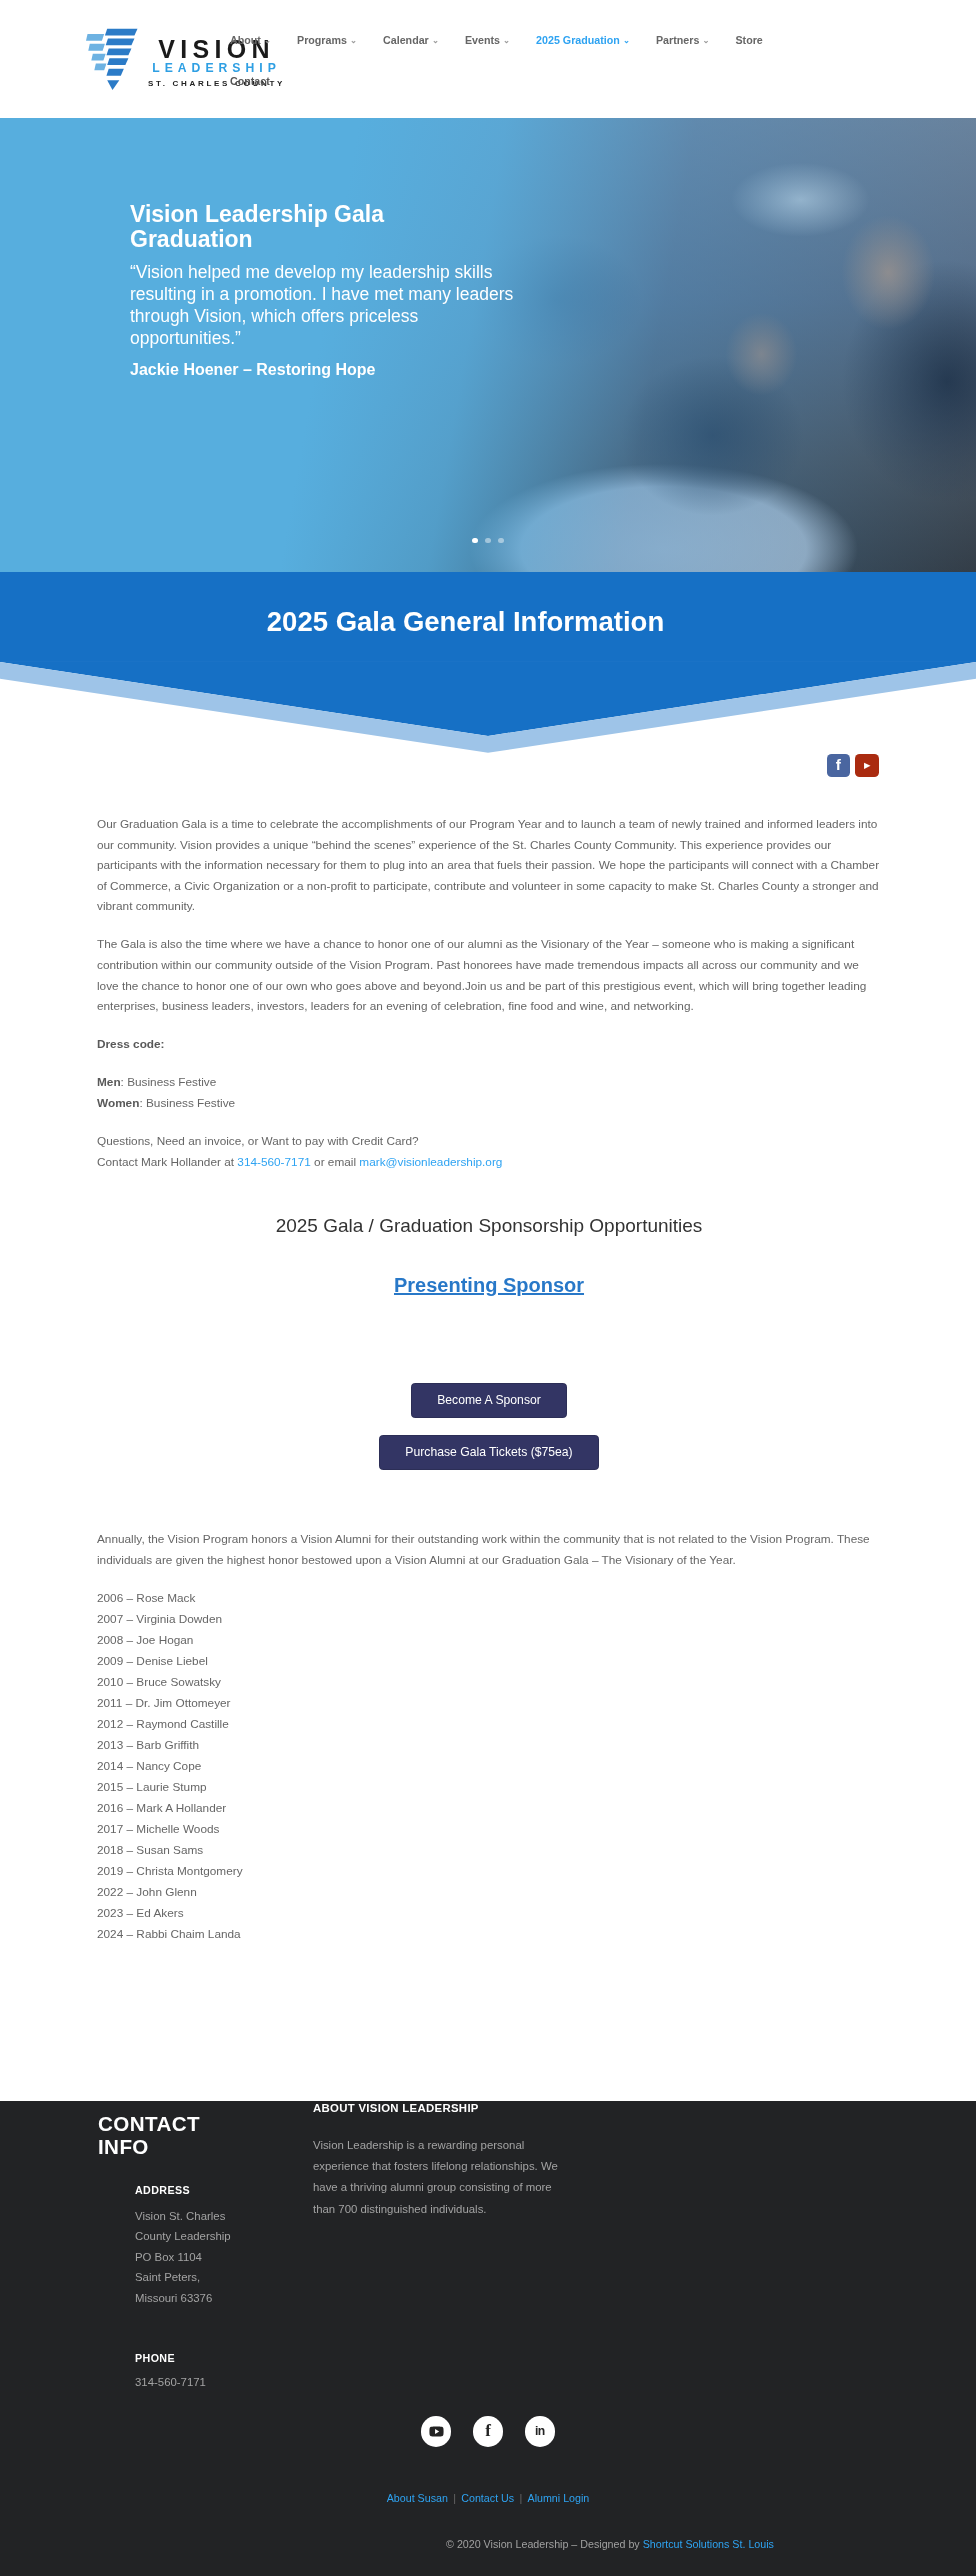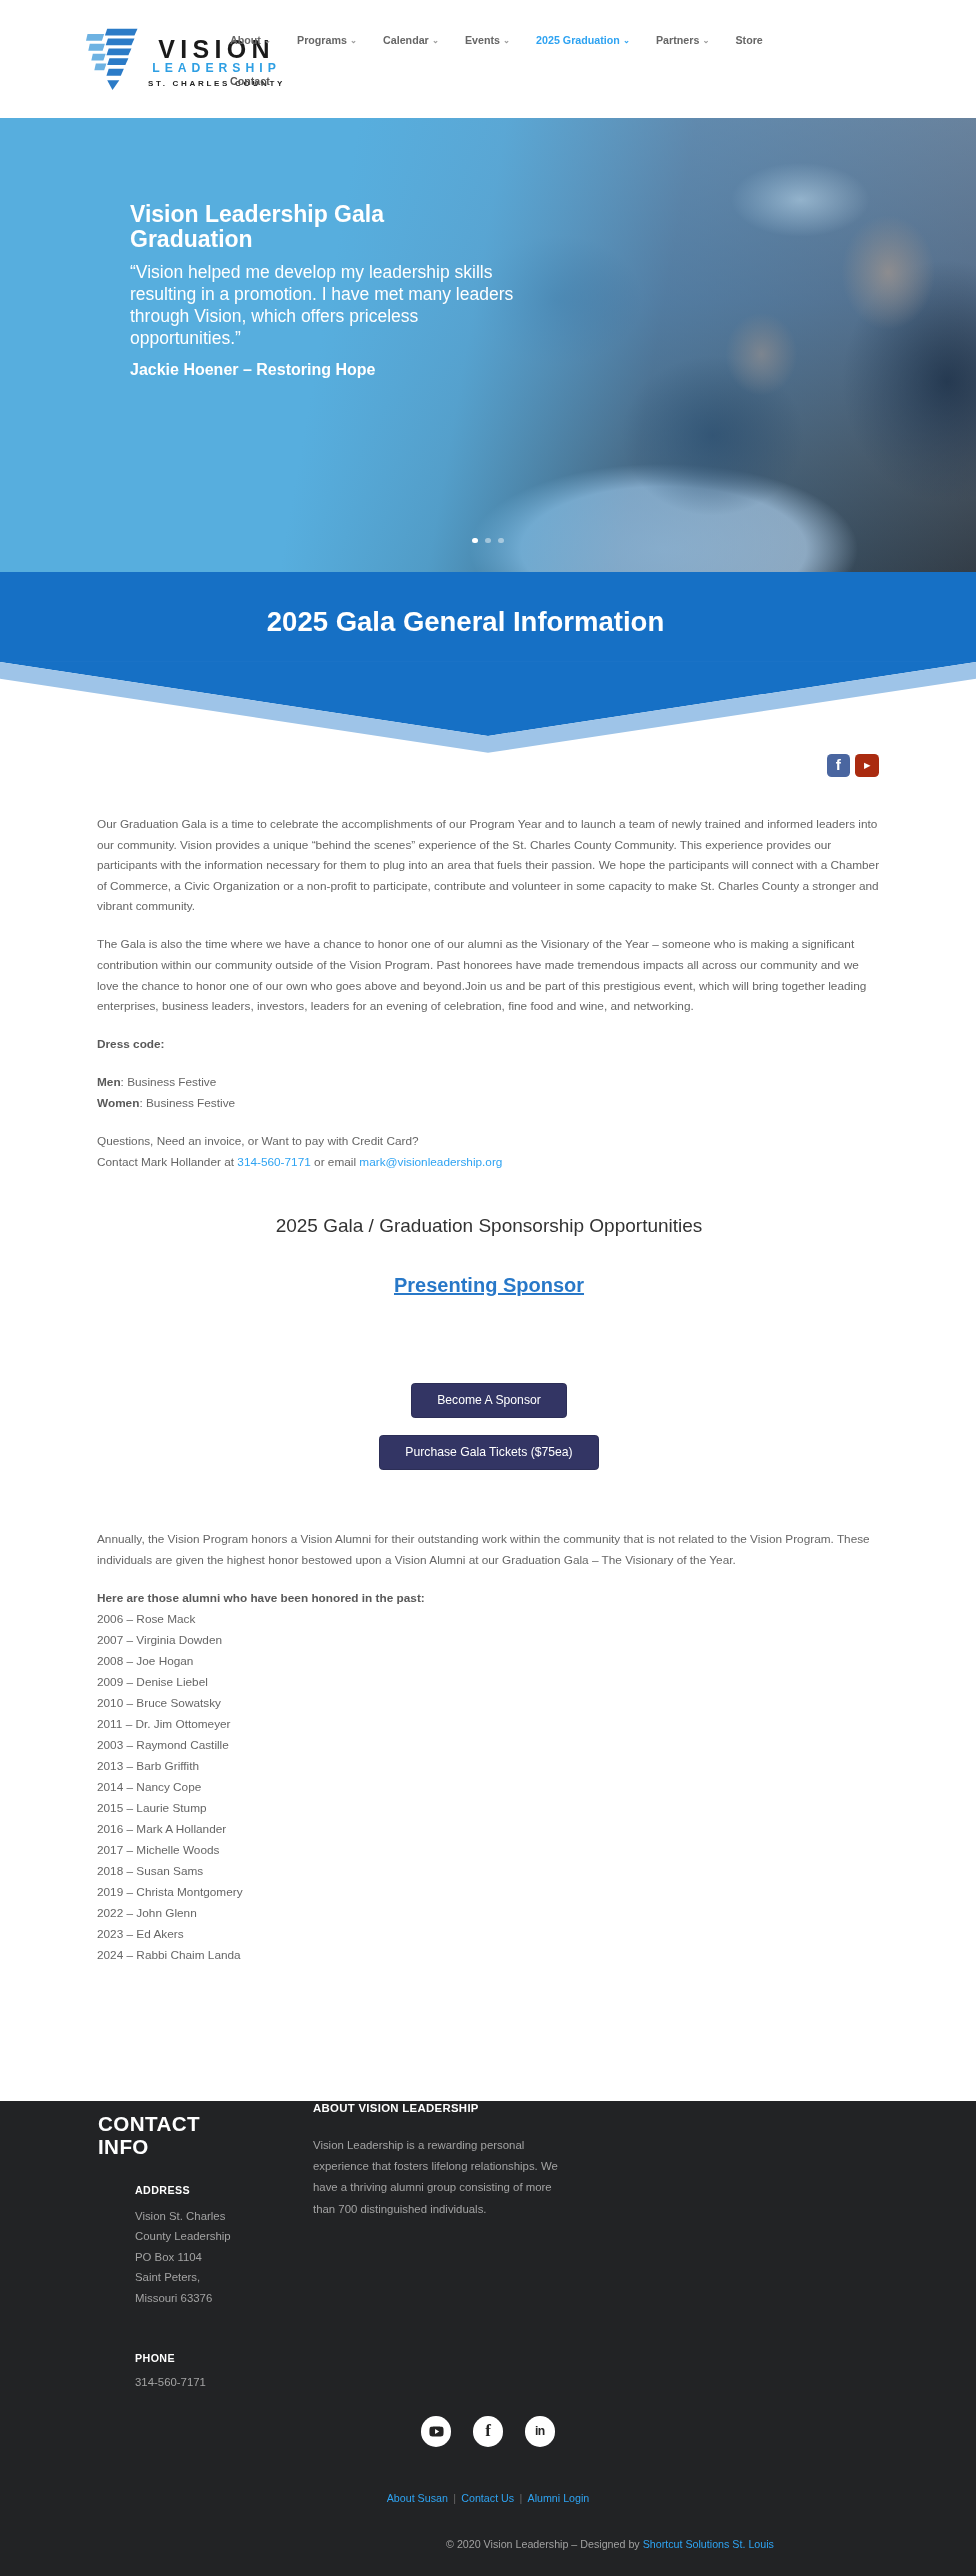--- a/index.html
+++ b/index.html
@@ -178,29 +178,28 @@
       </div>
 
       <div class="btn-wrap first">
         <a class="btn">Become A Sponsor</a>
       </div>
       <div class="btn-wrap second">
         <a class="btn">Purchase Gala Tickets ($75ea)</a>
       </div>
 
       <p>Annually, the Vision Program honors a Vision Alumni for their outstanding work within the community that is not related to the Vision Program. These individuals are given the highest honor bestowed upon a Vision Alumni at our Graduation Gala – The Visionary of the Year.</p>
-      <p class="bold-line honoree-heading">Here are those alumni who have been honored in the past:</p>
       <div class="honoree-list" id="honoree-list">
           <div>2006 – Rose Mack</div>
           <div>2007 – Virginia Dowden</div>
           <div>2008 – Joe Hogan</div>
           <div>2009 – Denise Liebel</div>
           <div>2010 – Bruce Sowatsky</div>
           <div>2011 – Dr. Jim Ottomeyer</div>
-          <div>2003 – Raymond Castille</div>
+          <div>2012 – Raymond Castille</div>
           <div>2013 – Barb Griffith</div>
           <div>2014 – Nancy Cope</div>
           <div>2015 – Laurie Stump</div>
           <div>2016 – Mark A Hollander</div>
           <div>2017 – Michelle Woods</div>
           <div>2018 – Susan Sams</div>
           <div>2019 – Christa Montgomery</div>
           <div>2022 – John Glenn</div>
           <div>2023 – Ed Akers</div>
           <div>2024 – Rabbi Chaim Landa</div>

